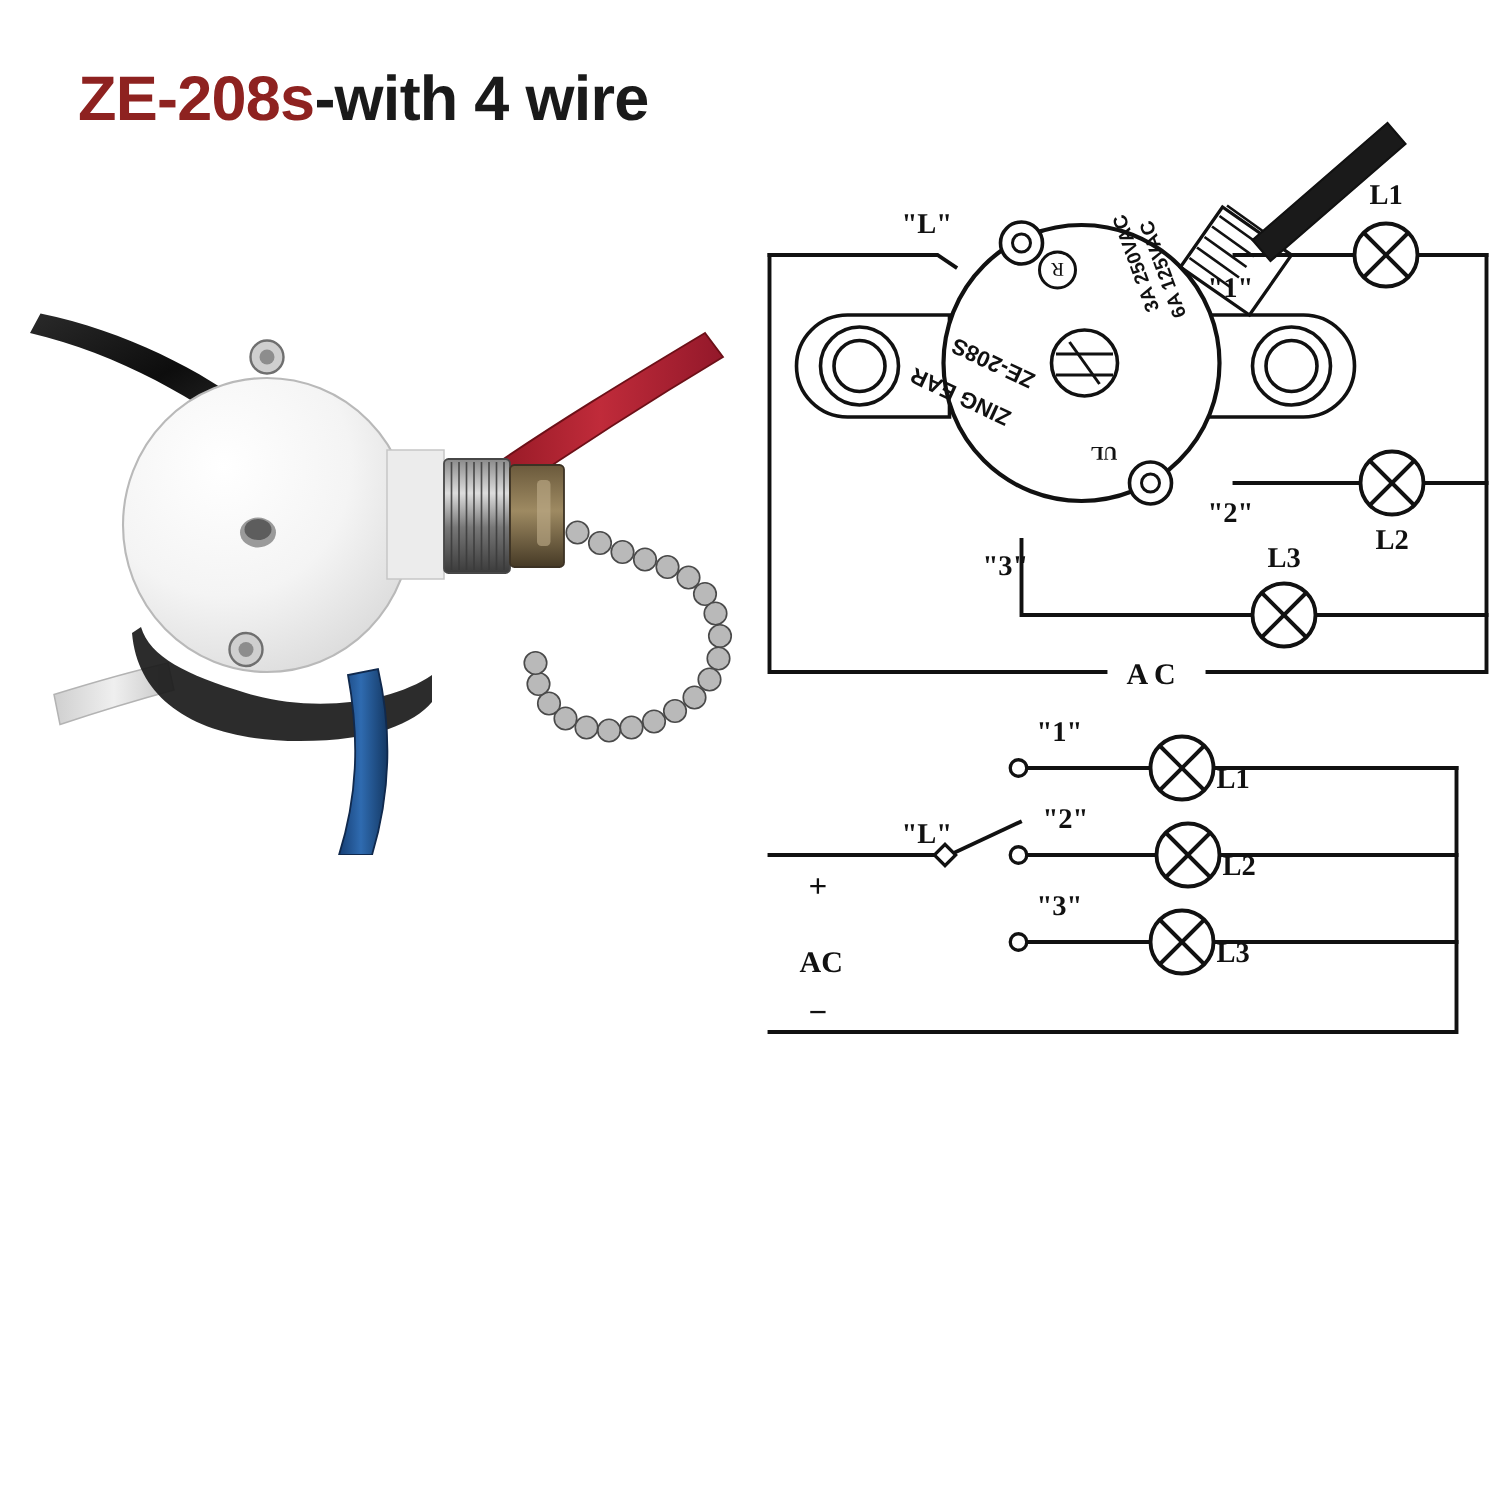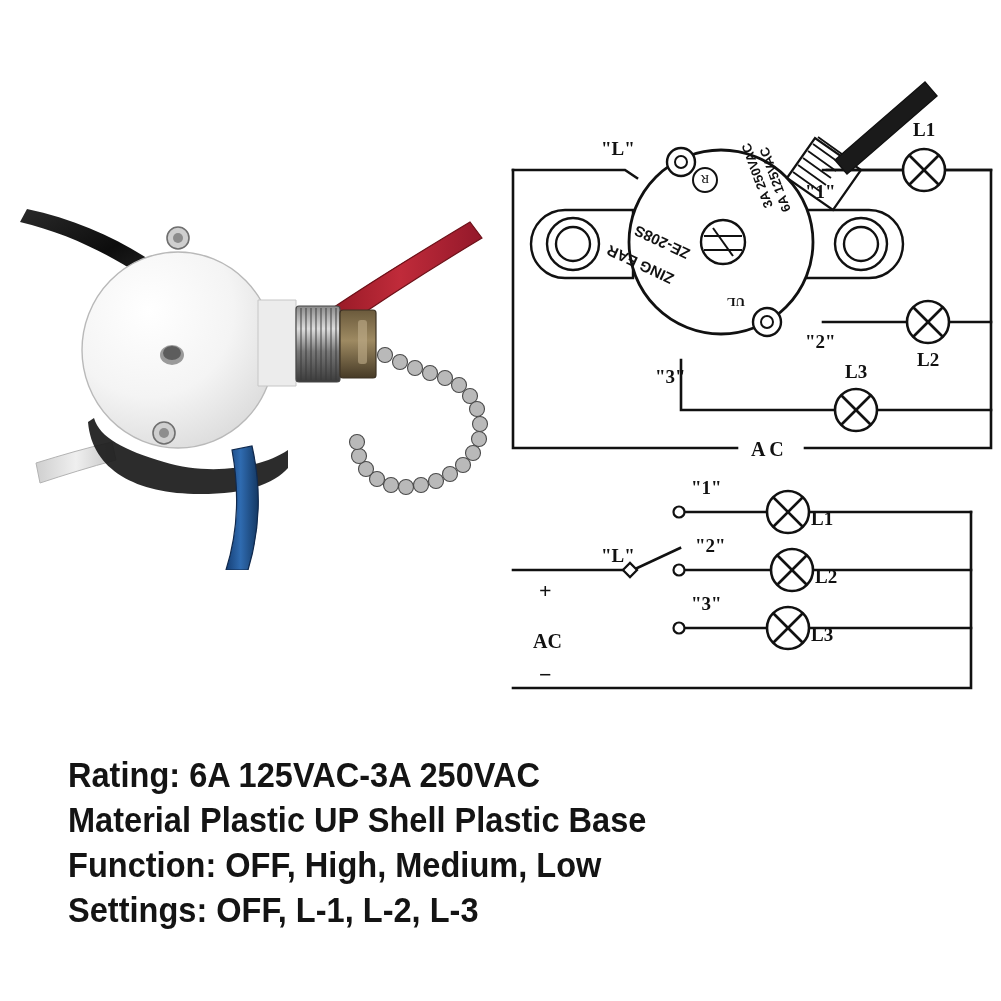--- a/index.html
+++ b/index.html
@@ -73,20 +73,23 @@
     font-family: "Liberation Sans", sans-serif;
     transform: scaleX(0.93);
     transform-origin: left center;
   }
 </style>
 </head>
 <body>
 
 <div id="page">
 
+  <div id="title">
+    <span class="model">ZE-208s</span><span class="rest">-with 4 wire</span>
+  </div>
 
   <div id="photo">
     <svg width="520" height="420" viewBox="0 0 520 420" xmlns="http://www.w3.org/2000/svg">
       <defs>
         <radialGradient id="bodyGrad" cx="35%" cy="30%" r="80%">
           <stop offset="0%" stop-color="#ffffff"></stop>
           <stop offset="55%" stop-color="#f4f4f4"></stop>
           <stop offset="100%" stop-color="#d9d9d9"></stop>
         </radialGradient>
         <linearGradient id="redGrad" x1="0%" y1="0%" x2="100%" y2="0%">
@@ -358,20 +361,14 @@
         <text x="306" y="55">L1</text>
         <text x="310" y="113">L2</text>
         <text x="306" y="171">L3</text>
         <text x="34" y="128" font-size="22">+</text>
         <text x="28" y="178" font-size="20">AC</text>
         <text x="34" y="212" font-size="22">−</text>
       </g>
     </svg>
   </div>
 
-  <div id="specs">
-    <div class="spec-line">Rating: 6A 125VAC-3A 250VAC</div>
-    <div class="spec-line">Material Plastic UP Shell Plastic Base</div>
-    <div class="spec-line">Function: OFF, High, Medium, Low</div>
-    <div class="spec-line">Settings: OFF, L-1, L-2, L-3</div>
-  </div>
 
 </div>
 
 </body></html>

